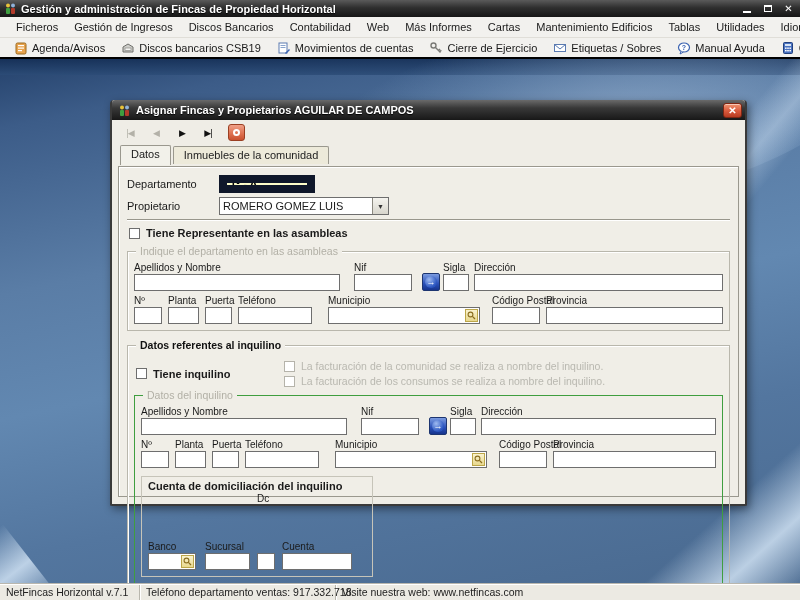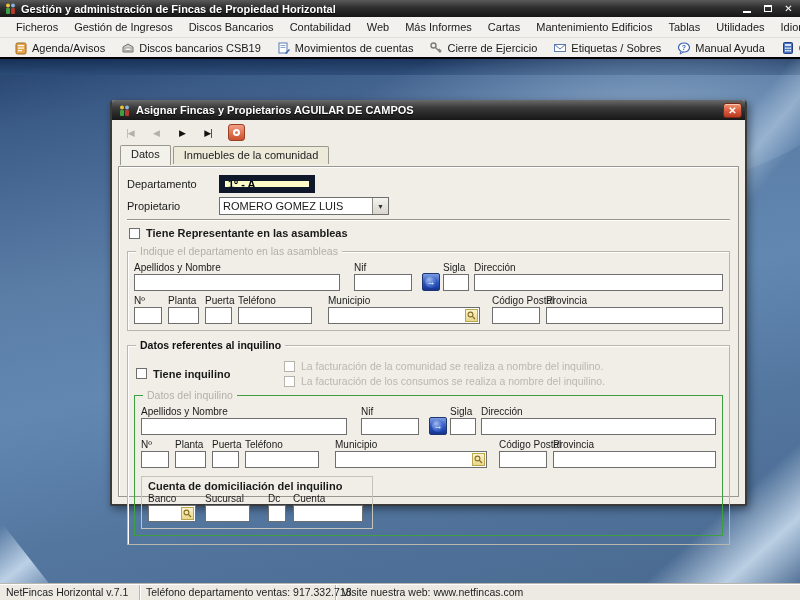--- a/index.html
+++ b/index.html
@@ -75,21 +75,21 @@
   .tab.active { background:#f2f1ea; position:relative; top:1px; padding-bottom:4px; }
   .tab.inactive { background:#edeada; color:#222; margin-top:2px; }
 
   .panel { position:absolute; left:6px; right:6px; top:66px; bottom:7px;
     background:#f0eee7; border:1px solid #9a988e; box-shadow:inset 1px 1px 0 #fff; padding:8px 8px 0 8px; }
 
   .frow { display:flex; align-items:center; margin-bottom:4px; }
   .flabel { width:92px; font-size:11px; }
   .input { background:#fff; border:1px solid #6e6e6e; height:17px; font:11px "Liberation Sans",sans-serif;
     padding:0 3px; }
-  .inp-dep { width:96px; background:#fdfcc8; border:6px solid #0f172a; height:18px; font-weight:bold; }
+  .inp-dep { width:96px; background:#fdfcc8; border:8px solid #0f172a; height:18px; font-weight:bold; }
   .combo { display:flex; width:170px; height:18px; border:1px solid #6e6e6e; background:#fff; }
   .combo .cval { flex:1; padding:2px 3px; white-space:nowrap; overflow:hidden; }
   .combo .cbtn { width:16px; background:linear-gradient(180deg,#f4f3ee,#d8d6cd); border-left:1px solid #8a887f;
     display:flex; align-items:center; justify-content:center; font-size:7px; color:#333; }
 
   .hsep { height:2px; border-top:1px solid #98968c; border-bottom:1px solid #fff; margin:4px 0 6px 0; }
 
   .chkrow { display:flex; align-items:center; gap:6px; margin:2px 0 10px 2px; }
   .chk { width:11px; height:11px; background:#fff; border:1px solid #6e6e6e; flex:0 0 auto; }
   .chk.dis { border-color:#b5b3aa; }
@@ -454,21 +454,21 @@
                           <circle cx="3.5" cy="3.5" r="2.4" fill="none" stroke="#8a6d1f" stroke-width="1.1"></circle>
                           <line x1="5.4" y1="5.4" x2="8" y2="8" stroke="#8a6d1f" stroke-width="1.3"></line>
                         </svg>
                     </span>
                   </span>
                 </span>
                 <span class="col" style="width:45px; margin-left:9px;">
                   <span class="lab">Sucursal</span>
                   <input class="input" style="width: 100%;">
                 </span>
-                <span class="col" style="width:18px; margin-left:18px;">
+                <span class="col" style="width:18px; margin-left:7px;gap:48px;">
                   <span class="lab">Dc</span>
                   <input class="input" style="width: 100%;">
                 </span>
                 <span class="col" style="width:70px; margin-left:7px;">
                   <span class="lab">Cuenta</span>
                   <input class="input" style="width: 100%;">
                 </span>
               </div>
             </div>
 

